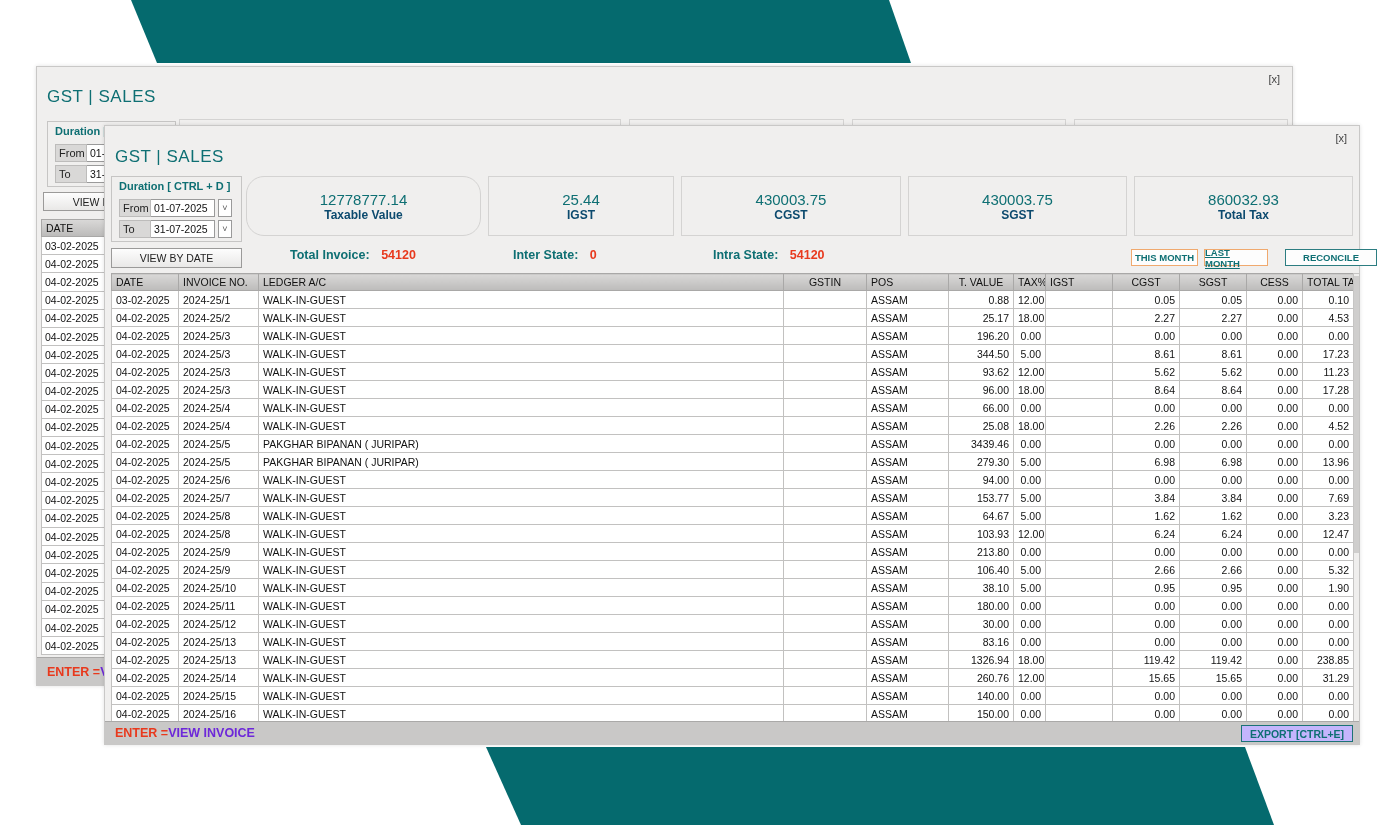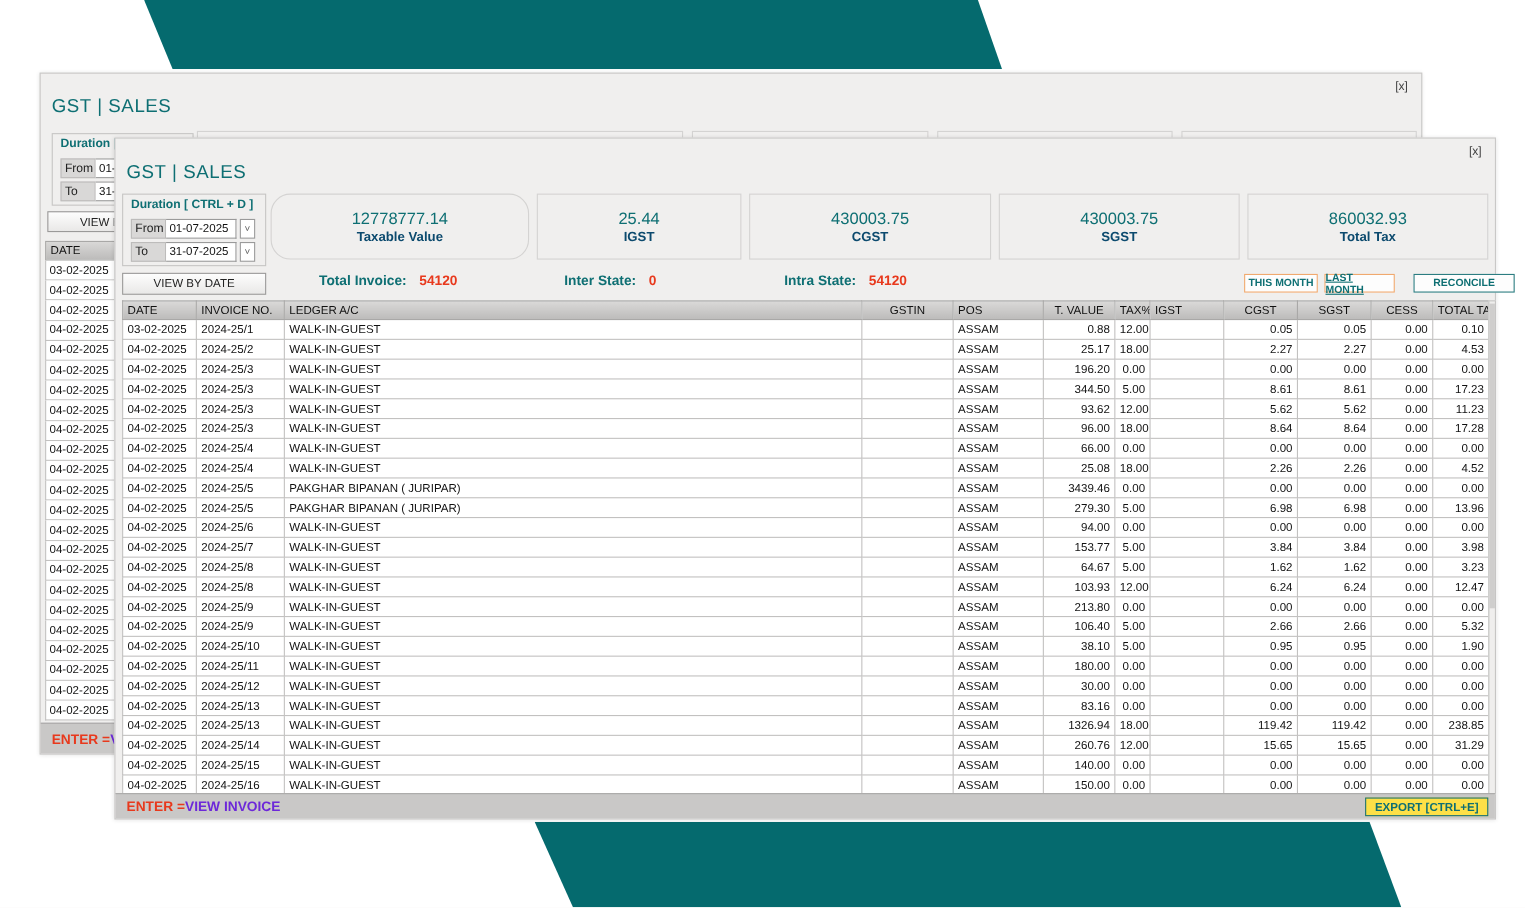--- a/index.html
+++ b/index.html
@@ -51,21 +51,21 @@
   .col6{width:65px}.col7{width:32px}.col8{width:67px}.col9{width:67px}.col10{width:67px}
   .col11{width:56px}.col12{width:51px}
 
   .vscroll{position:absolute;width:7px;background:#efeeed;border:1px solid #c6c5c4;}
   .vthumb{position:absolute;left:0;top:2px;width:5px;height:62%;background:#cfcecd;}
 
   
   .foot{position:absolute;left:0;right:0;height:23px;background:#c9c8c7;border-top:1px solid #aaa9a8;display:flex;align-items:center;font-size:12.5px;font-weight:bold;}
   .foot .enter{color:#e8391d;margin-left:10px;white-space:nowrap;}
   .foot .act{color:#6d28d9;white-space:nowrap;}
-  .export-btn{position:absolute;right:6px;top:3px;width:112px;height:17px;background:#fde047;border:1px solid #1c7277;font-size:10.5px;font-weight:bold;color:#0e6f73;display:flex;align-items:center;justify-content:center;cursor:default;}
+  .export-btn{position:absolute;right:6px;top:3px;width:112px;height:17px;background:#c4b5fd;border:1px solid #1c7277;font-size:10.5px;font-weight:bold;color:#0e6f73;display:flex;align-items:center;justify-content:center;cursor:default;}
 
   
   .bdate-head{position:absolute;left:4px;width:64px;height:18px;background:linear-gradient(#d9d8d7,#bcbbba);border:1px solid #a9a8a7;font-size:10.5px;display:flex;align-items:center;padding-left:4px;color:#111;}
   .bdate-list{position:absolute;left:4px;width:64px;}
   .bdate-cell{height:18.2px;background:#fff;border:1px solid #c2c1c0;border-top:none;font-size:10.5px;color:#111;display:flex;align-items:center;padding-left:3px;white-space:nowrap;}
   .ghost-card{position:absolute;top:52px;height:60px;border:1px solid #d4d3d2;background:#f0efee;}
 </style>
 </head>
 <body>
 
@@ -381,21 +381,21 @@
           <td>2024-25/7</td>
           <td>WALK-IN-GUEST</td>
           <td></td>
           <td>ASSAM</td>
           <td>153.77</td>
           <td>5.00</td>
           <td></td>
           <td>3.84</td>
           <td>3.84</td>
           <td>0.00</td>
-          <td>3.98</td>
+          <td>7.69</td>
         </tr>
           <tr>
           <td>04-02-2025</td>
           <td>2024-25/8</td>
           <td>WALK-IN-GUEST</td>
           <td></td>
           <td>ASSAM</td>
           <td>64.67</td>
           <td>5.00</td>
           <td></td>

